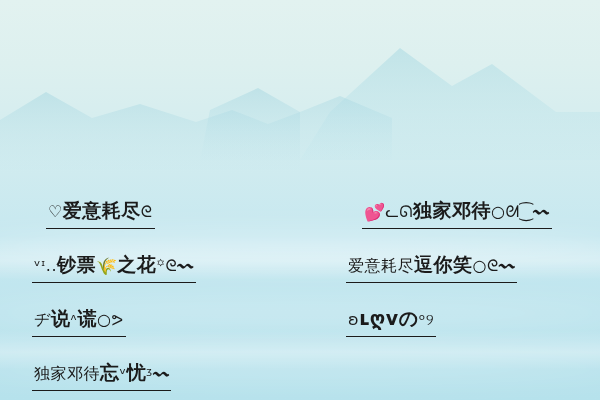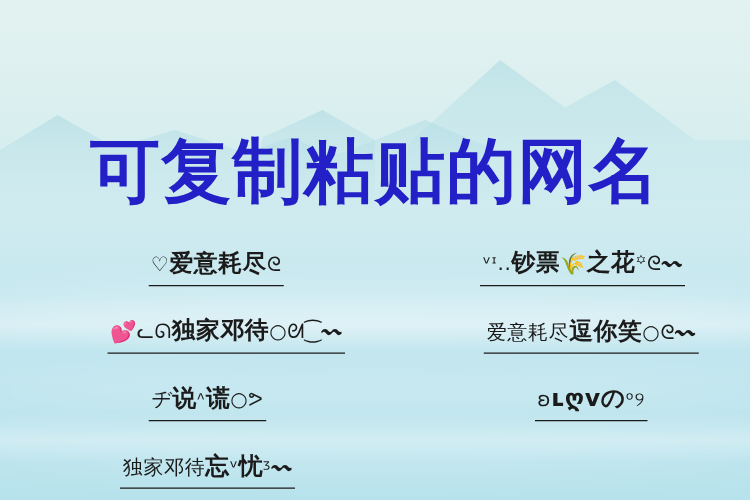--- a/index.html
+++ b/index.html
@@ -75,21 +75,20 @@
     width: 600px;
     height: 214px;
     display: grid;
     grid-template-columns: 300px 300px;
     grid-template-rows: 54px 54px 54px 54px;
   }
   .cell {
     position: relative;
     display: flex;
     align-items: center;
-    justify-content: center;
   }
   .cell.col-l { padding-left: 46px; }
   .cell.col-r { padding-left: 32px; }
   .cell.indent { padding-left: 62px; }
 
   .name {
     display: inline-block;
     font-family: "DejaVu Sans", "Liberation Sans", sans-serif;
     font-size: 19px;
     line-height: 26px;
@@ -137,38 +136,37 @@
     <path d="M0 120 L46 92 L92 118 L140 104 L196 122 L232 110 L268 124 L300 112 L300 170 L0 170 Z" fill="url(#mtn2)"></path>
     <path d="M210 110 L258 88 L300 112 L340 96 L392 118 L392 160 L200 160 Z" fill="url(#mtn2)"></path>
     <rect x="0" y="236" width="600" height="44" fill="url(#wash)"></rect>
     <rect x="0" y="330" width="600" height="40" fill="url(#wash)"></rect>
   </svg>
 
   <div class="haze haze-a"></div>
   <div class="haze haze-b"></div>
   <div class="haze haze-c"></div>
 
-  <div class="title">可复制粘贴的网名</div>
 
   <div class="names">
 
     <div class="cell col-l">
       <span class="name">
         <span class="deco">♡</span><span class="cjk">爱意耗尽</span><span class="deco">ᘓ</span>
       </span>
     </div>
+    <div class="cell col-l indent">
+      <span class="name">
+        <span class="emoji">💕</span><span class="deco">ᓚᘏ</span><span class="cjk">独家邓待</span><span class="deco">○ᘛ⁐〰</span>
+      </span>
+    </div>
+
     <div class="cell col-r">
       <span class="name">
         <span class="deco">ᵛᶦ..</span><span class="cjk">钞票</span><span class="emoji">🌾</span><span class="cjk">之花</span><span class="deco">꙳ᘓ〰</span>
-      </span>
-    </div>
-
-    <div class="cell col-l indent">
-      <span class="name">
-        <span class="emoji">💕</span><span class="deco">ᓚᘏ</span><span class="cjk">独家邓待</span><span class="deco">○ᘛ⁐〰</span>
       </span>
     </div>
 
     <div class="cell col-l">
       <span class="name">
         <span class="deco">爱意耗尽</span><span class="cjk">逗你笑</span><span class="deco">○ᘓ〰</span>
       </span>
     </div>
     <div class="cell col-r">
       <span class="name">

